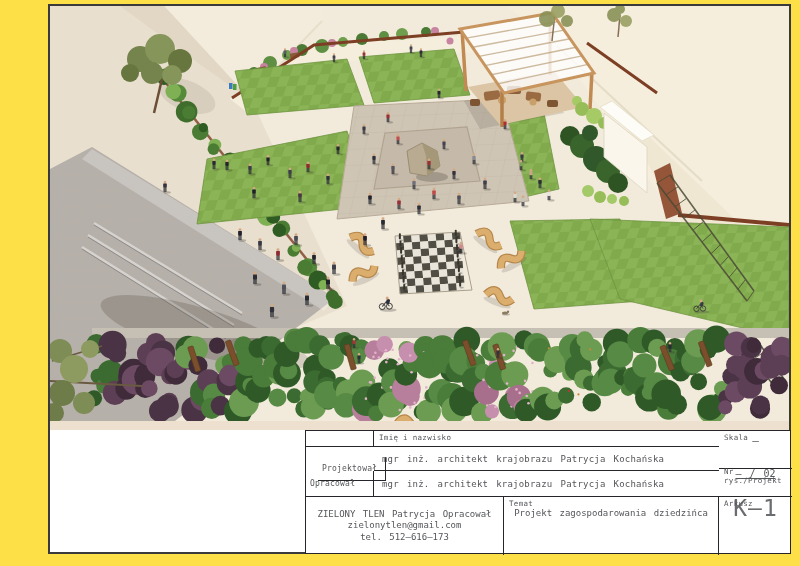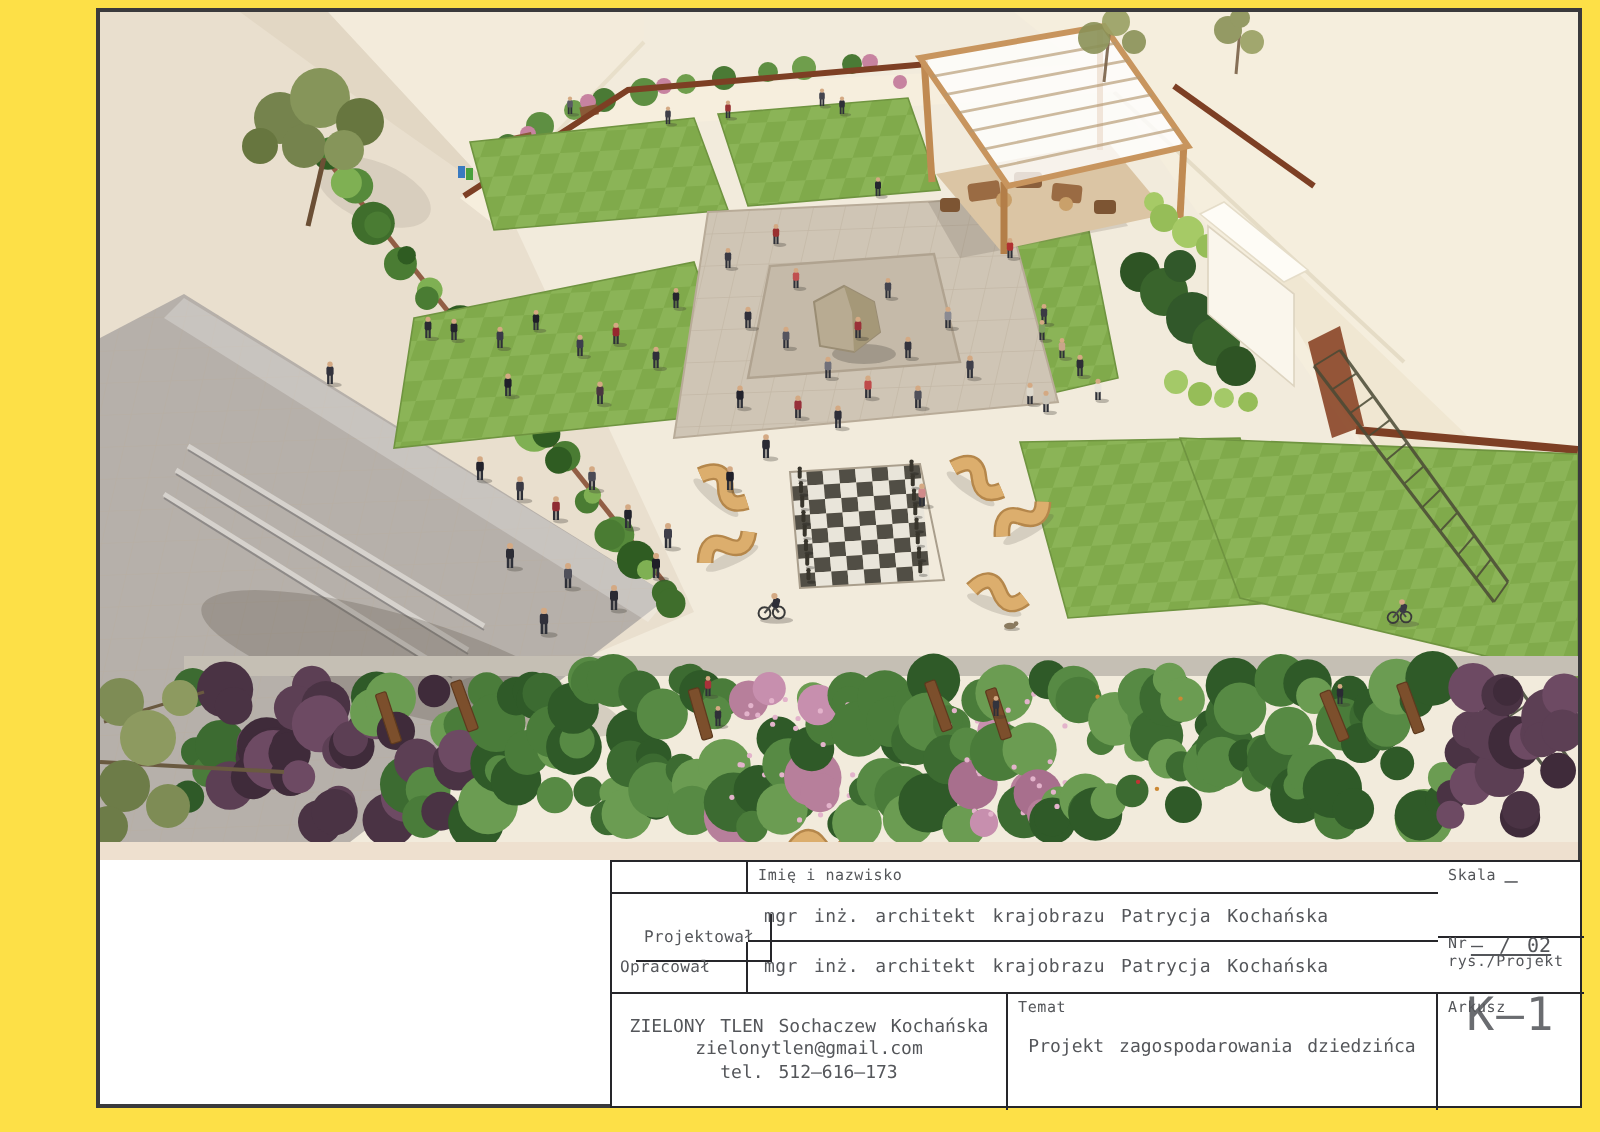--- a/index.html
+++ b/index.html
@@ -813,28 +813,28 @@
     <div class="c br bb" style="left:0;top:0;width:68px;height:16px;"></div>
     <div class="c bb lab lab-pad" style="left:68px;top:0;width:345px;height:16px;">Imię i nazwisko</div>
 
     <div class="c br bb rowlab" style="left:12px;top:16px;width:68px;height:24px;margin-top:10px;">Projektował</div>
     <div class="c bb val" style="left:68px;top:16px;width:345px;height:24px;">mgr inż. architekt krajobrazu Patrycja Kochańska</div>
 
     <div class="c br bb rowlab" style="left:0;top:40px;width:68px;height:26px;">Opracował</div>
     <div class="c bb val" style="left:68px;top:40px;width:345px;height:26px;">mgr inż. architekt krajobrazu Patrycja Kochańska</div>
 
     <div class="c br centercell" style="left:0;top:66px;width:198px;height:58px;">
-      <div>ZIELONY TLEN Sochaczew Kochańska</div>
+      <div>ZIELONY TLEN Patrycja Opracował</div>
       <div>zielonytlen@gmail.com</div>
       <div>tel. 512–616–173</div>
     </div>
 
     <div class="c br" style="left:198px;top:66px;width:215px;height:58px;">
       <div class="cornerlab">Temat</div>
-      <div class="centercell" style="margin-top:22px;">
+      <div class="centercell" style="margin-top:11px;">
         <div>Projekt zagospodarowania dziedzińca</div>
       </div>
     </div>
 
     <div class="c bb" style="left:413px;top:0;width:73px;height:38px;">
       <div class="cornerlab">Skala</div>
       <div class="centercell scaleval">–</div>
     </div>
     <div class="c bb" style="left:413px;top:34px;width:73px;height:32px;">
       <div class="cornerlab">Nr rys./Projekt</div>

